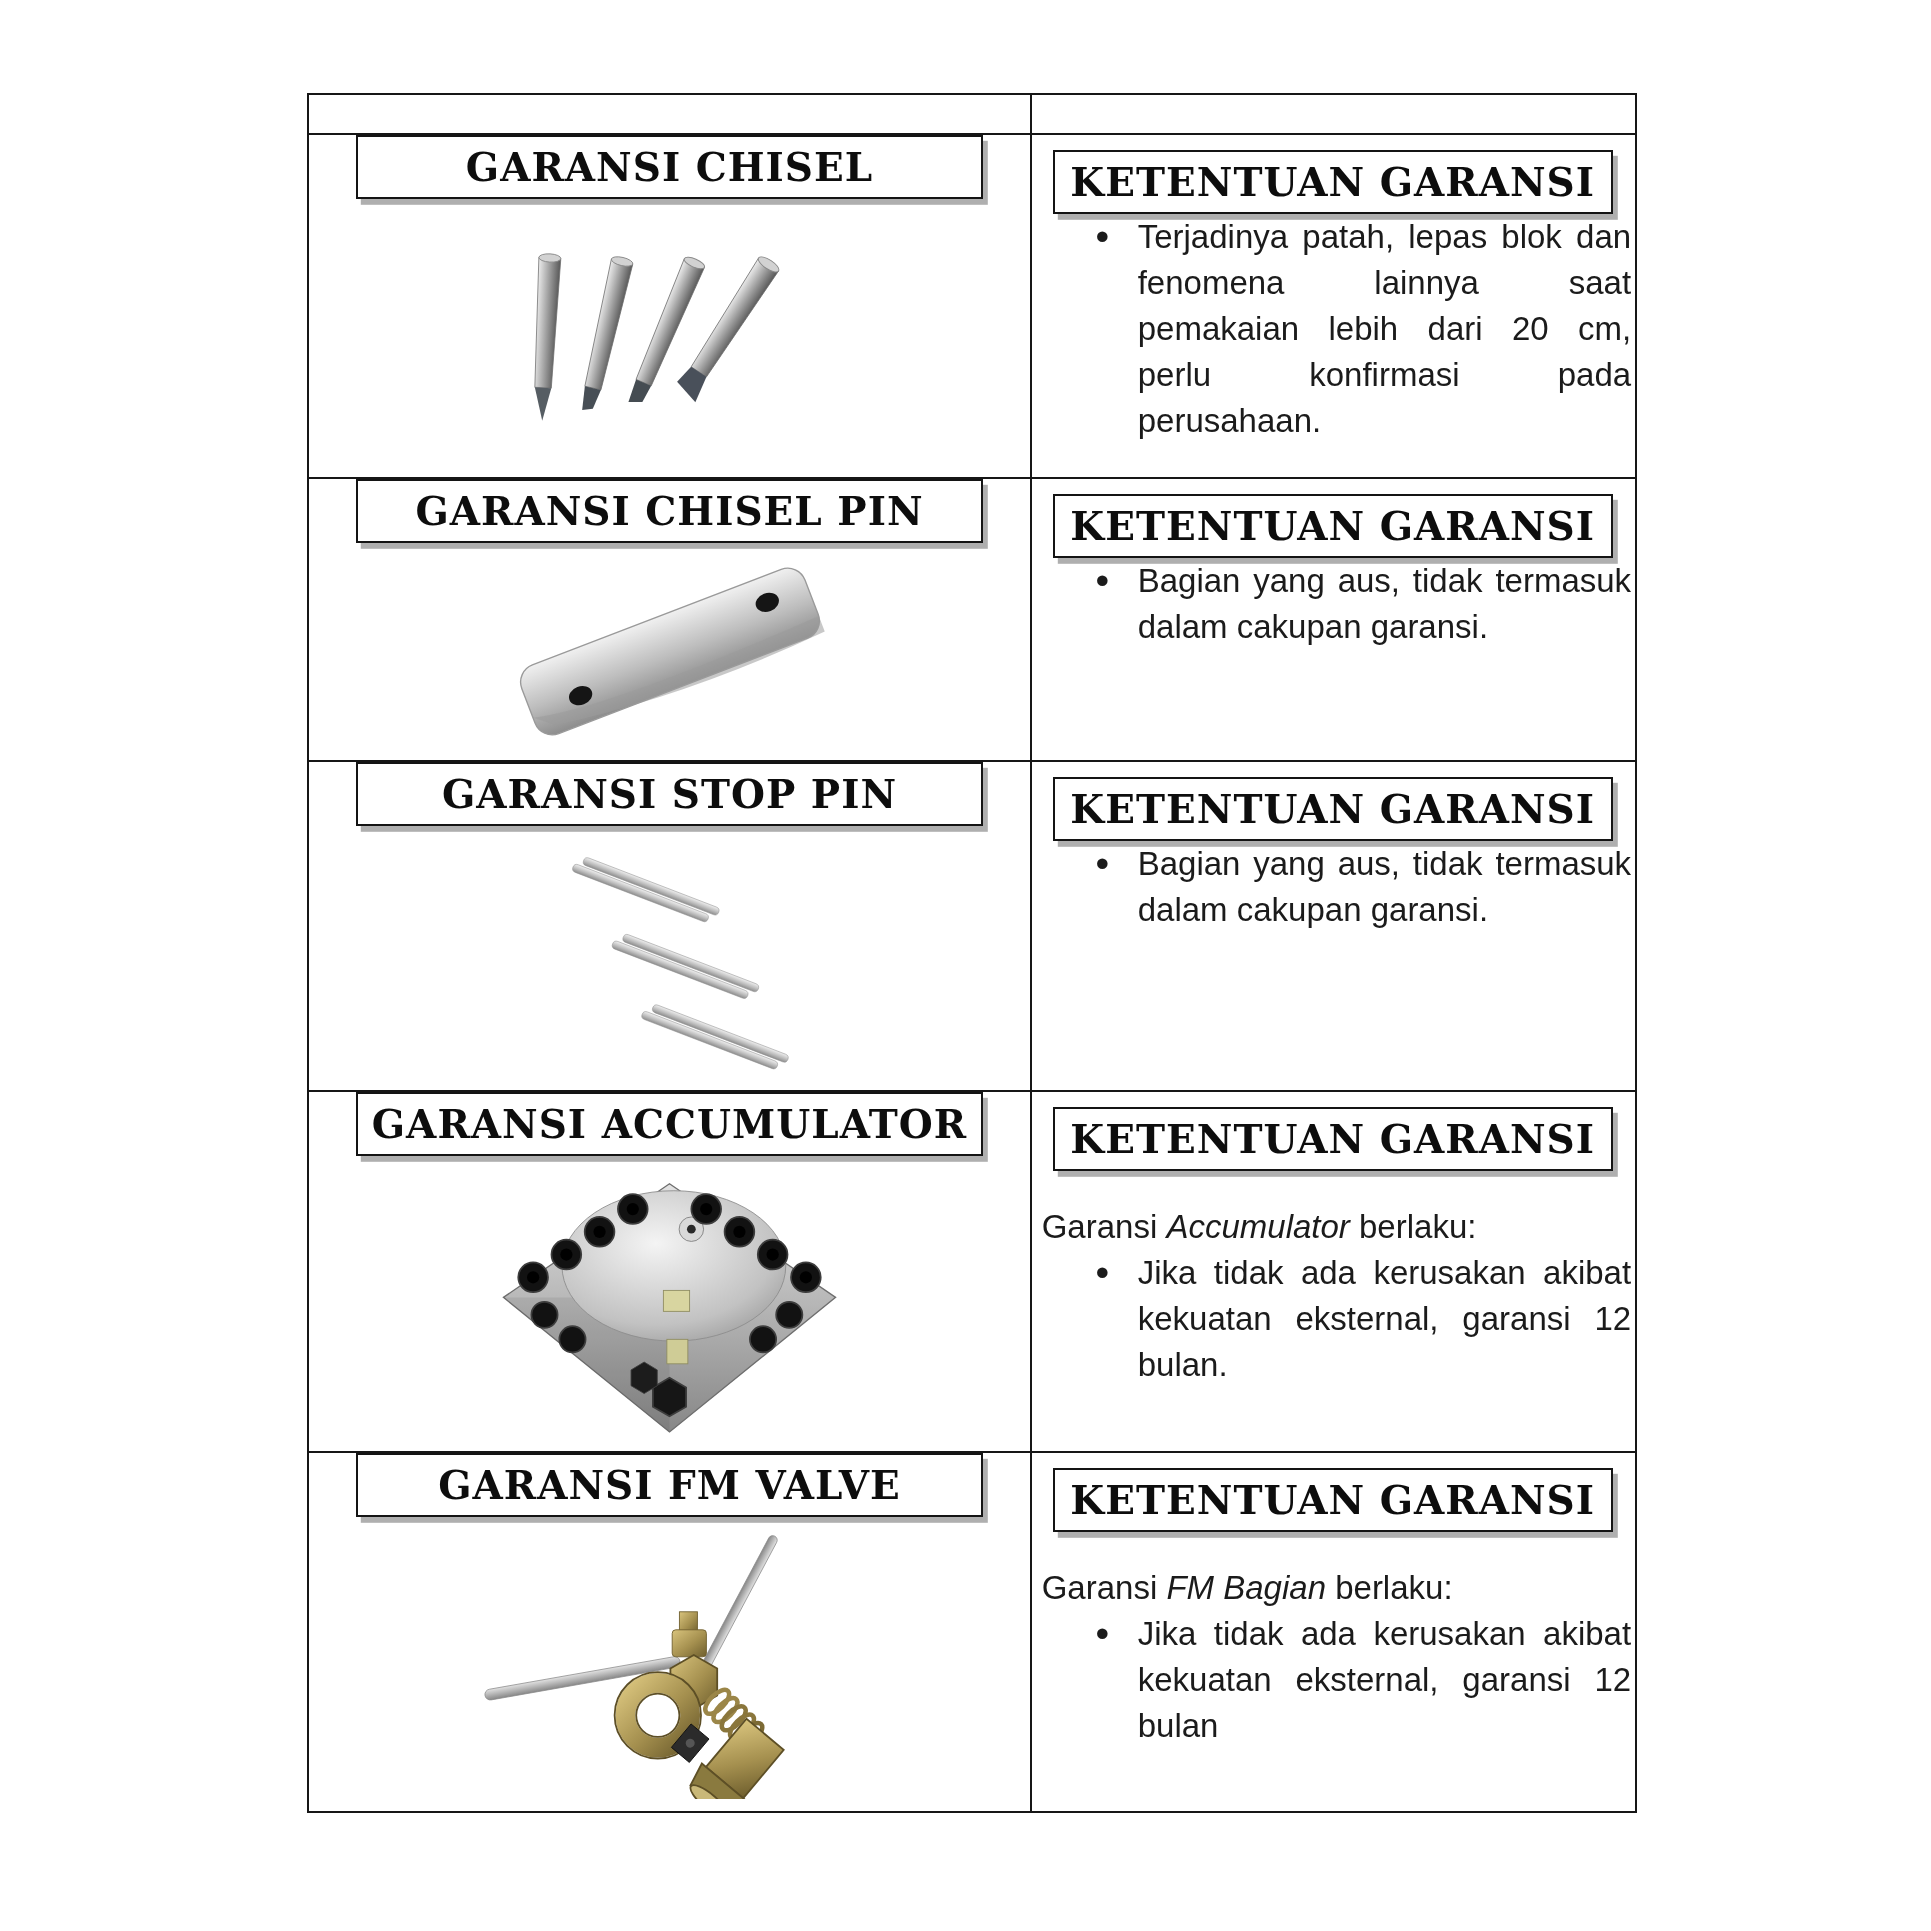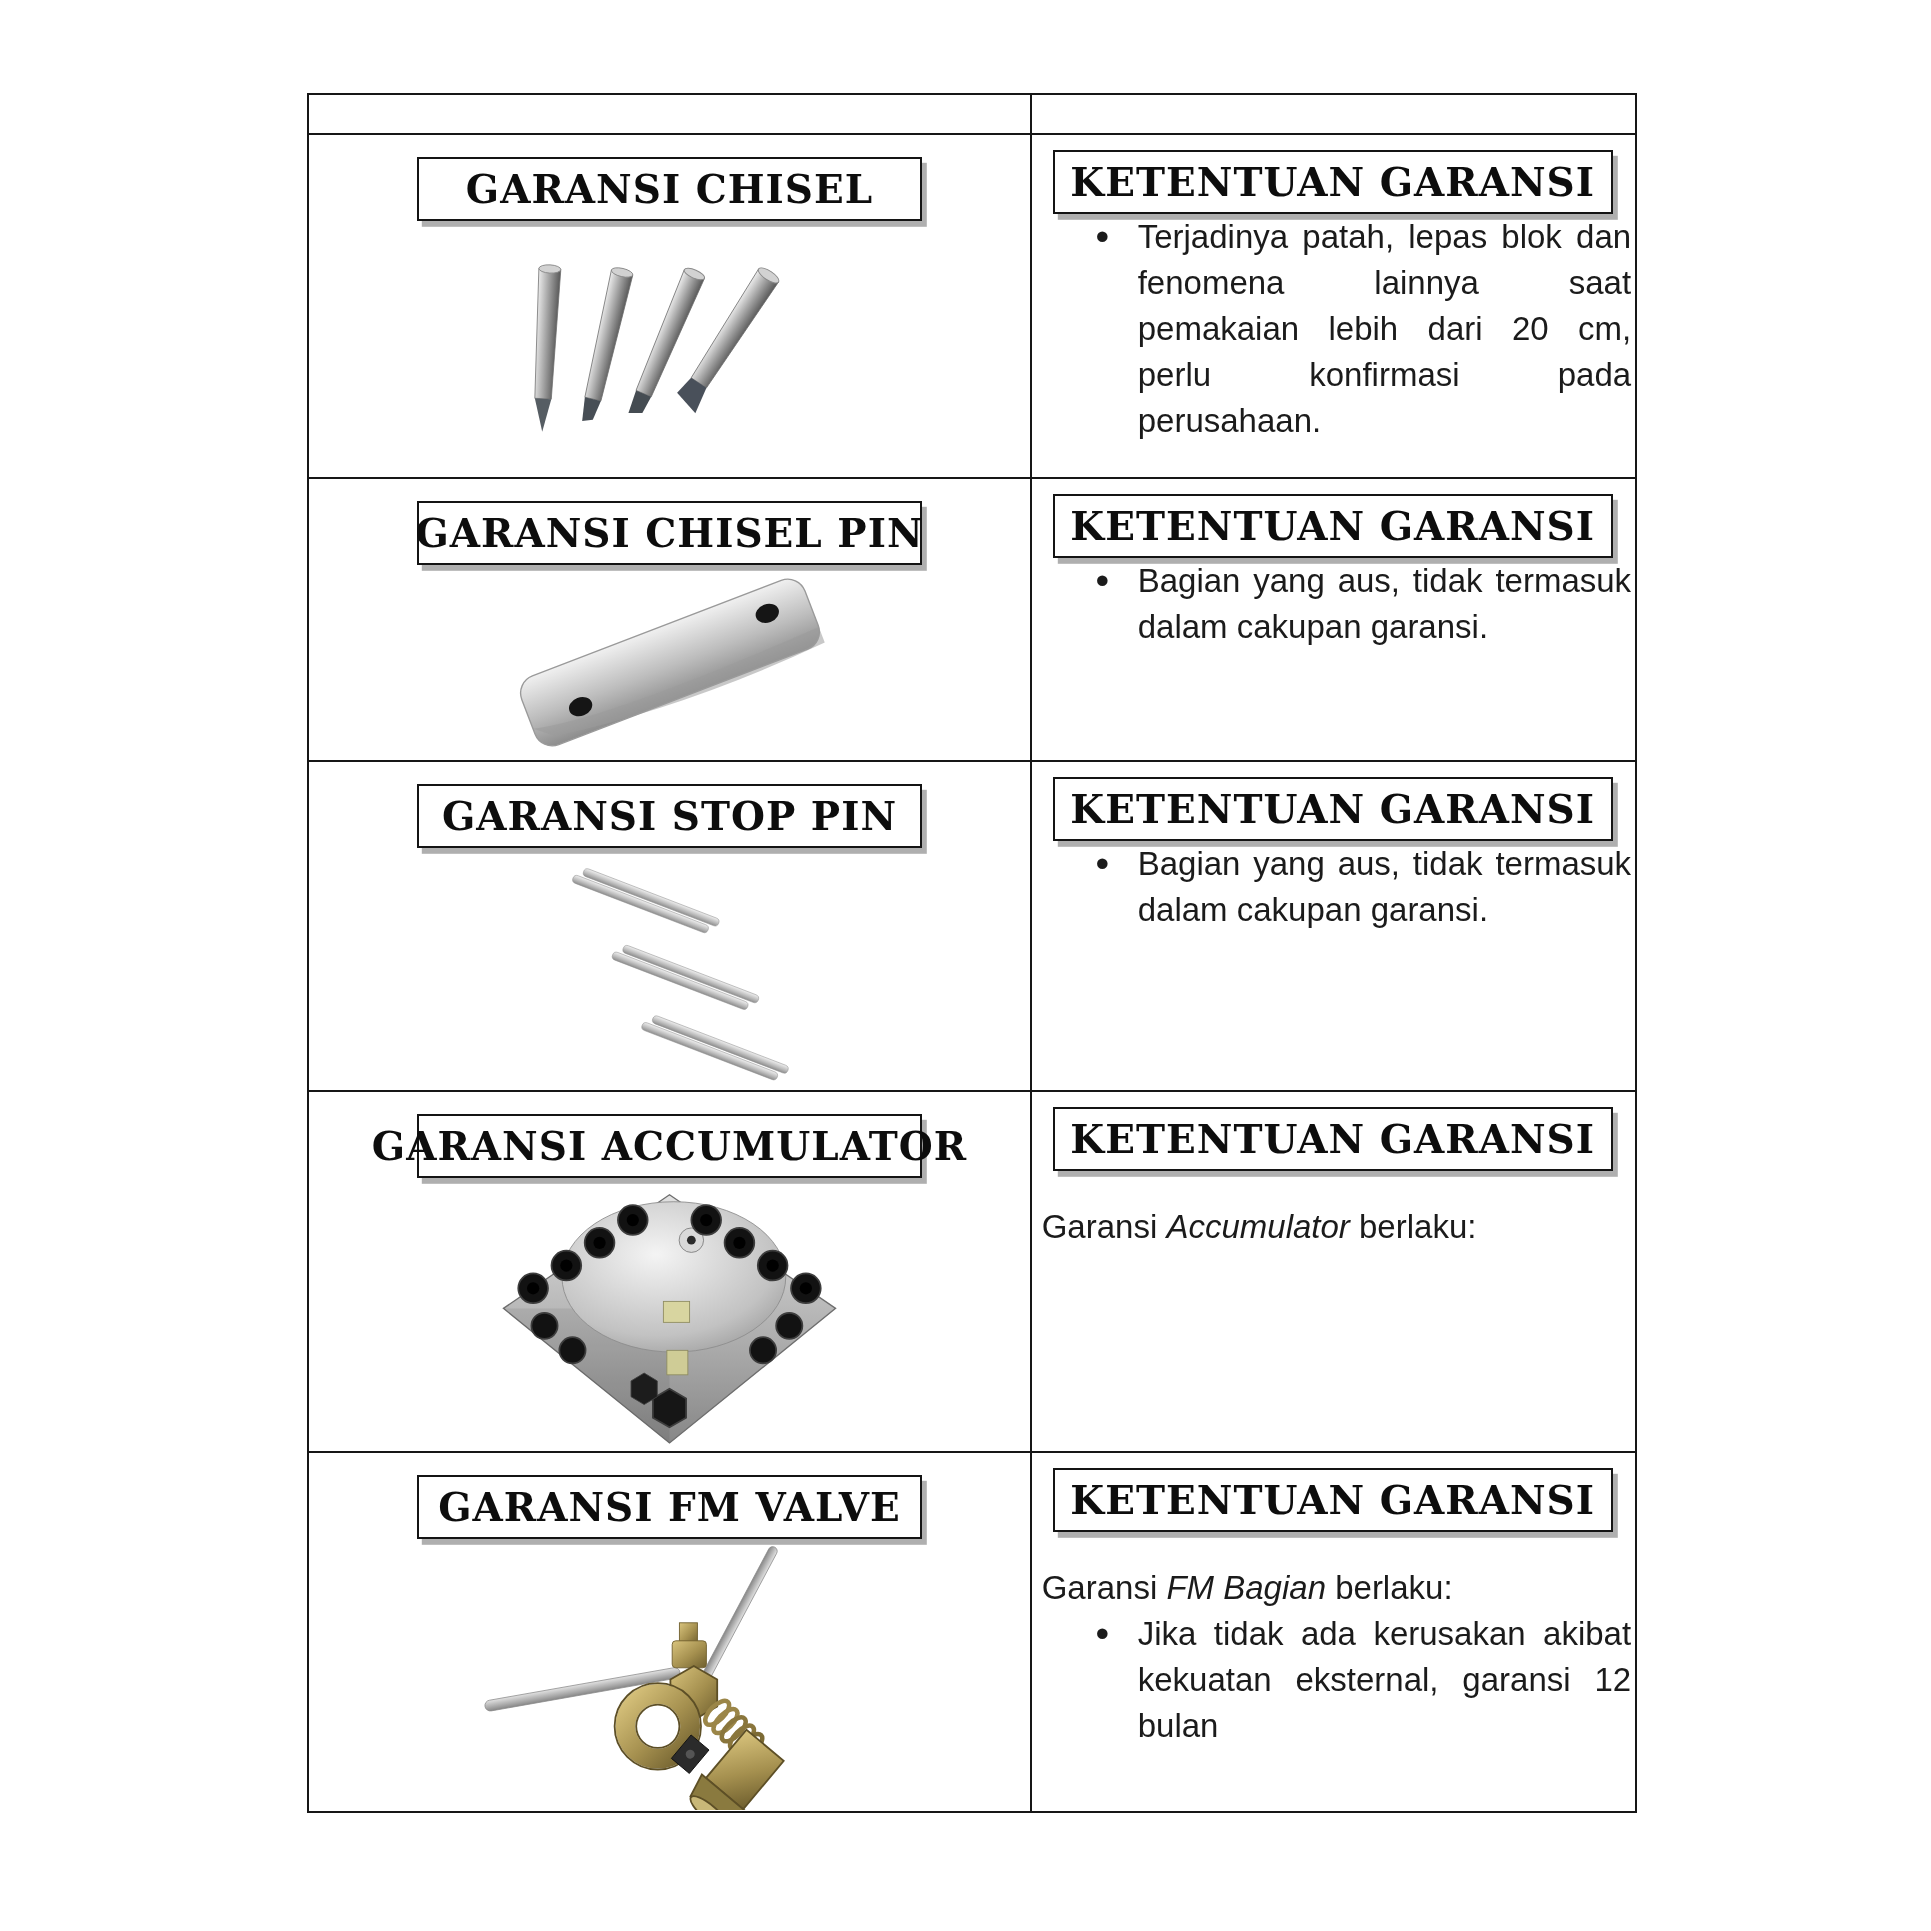--- a/index.html
+++ b/index.html
@@ -15,21 +15,21 @@
   .cell.hb{border-bottom:2.9px solid #161616;}
   .cell-left{display:flex;flex-direction:column;align-items:center;}
   .cell-right{padding:14.5px 3.9px 0 9.7px;}
   .label-box{
     box-sizing:border-box;border:2.9px solid #141414;background:#fff;
     box-shadow:4.8px 5.8px 0 rgba(110,110,110,0.55);
     height:64px;display:flex;align-items:center;justify-content:center;
     font-family:"DejaVu Serif",serif;font-weight:bold;font-size:39px;
     letter-spacing:1px;color:#0d0d0d;white-space:nowrap;
   }
-  .cell-left .label-box{width:505px;margin-top:22px;}
+  .cell-left .label-box{width:627px;}
   .cell-right .label-box{width:560px;margin-left:11px;}
   .figure{flex:1;width:100%;display:flex;align-items:center;justify-content:center;}
   .intro{margin:33px 0 0 0;font-size:33px;line-height:46px;}
   .intro i{font-style:italic;}
   .blist{list-style:none;margin:0;padding:0;}
   .blist li{
     position:relative;margin-left:52px;padding-left:44px;
     font-size:33px;line-height:46px;text-align:justify;
   }
   .blist li::before{content:"\2022";position:absolute;left:1.9px;top:0;font-size:39px;}
@@ -204,20 +204,23 @@
         <polygon points="215,240 234,251 234,273 215,284 196,273 196,251" fill="#161616" stroke="#3d3d3d" stroke-width="2"></polygon>
         <polygon points="186,222 201,231 201,249 186,258 171,249 171,231" fill="#1c1c1c" stroke="#3d3d3d"></polygon>
       </svg>
     </div>
   </div>
   <div class="cell hb cell-right">
     <div class="label-box">
       <span>KETENTUAN GARANSI</span>
     </div>
     <p class="intro"><span>Garansi</span> <i>Accumulator</i> <span>berlaku:</span></p>
+    <ul class="blist">
+      <li>Jika tidak ada kerusakan akibat kekuatan eksternal, garansi 12 bulan.</li>
+    </ul>
   </div>
 
   <div class="cell left cell-left">
     <div class="label-box">
       <span>GARANSI FM VALVE</span>
     </div>
     <div class="figure">
       <svg width="425" height="270" viewBox="0 0 470 300">
         <g transform="translate(352,8) rotate(118)">
           <rect x="0" y="-5" width="165" height="10" rx="5" fill="url(#gMetalSoft)" stroke="#8a8a8a" stroke-width="0.8"></rect>

